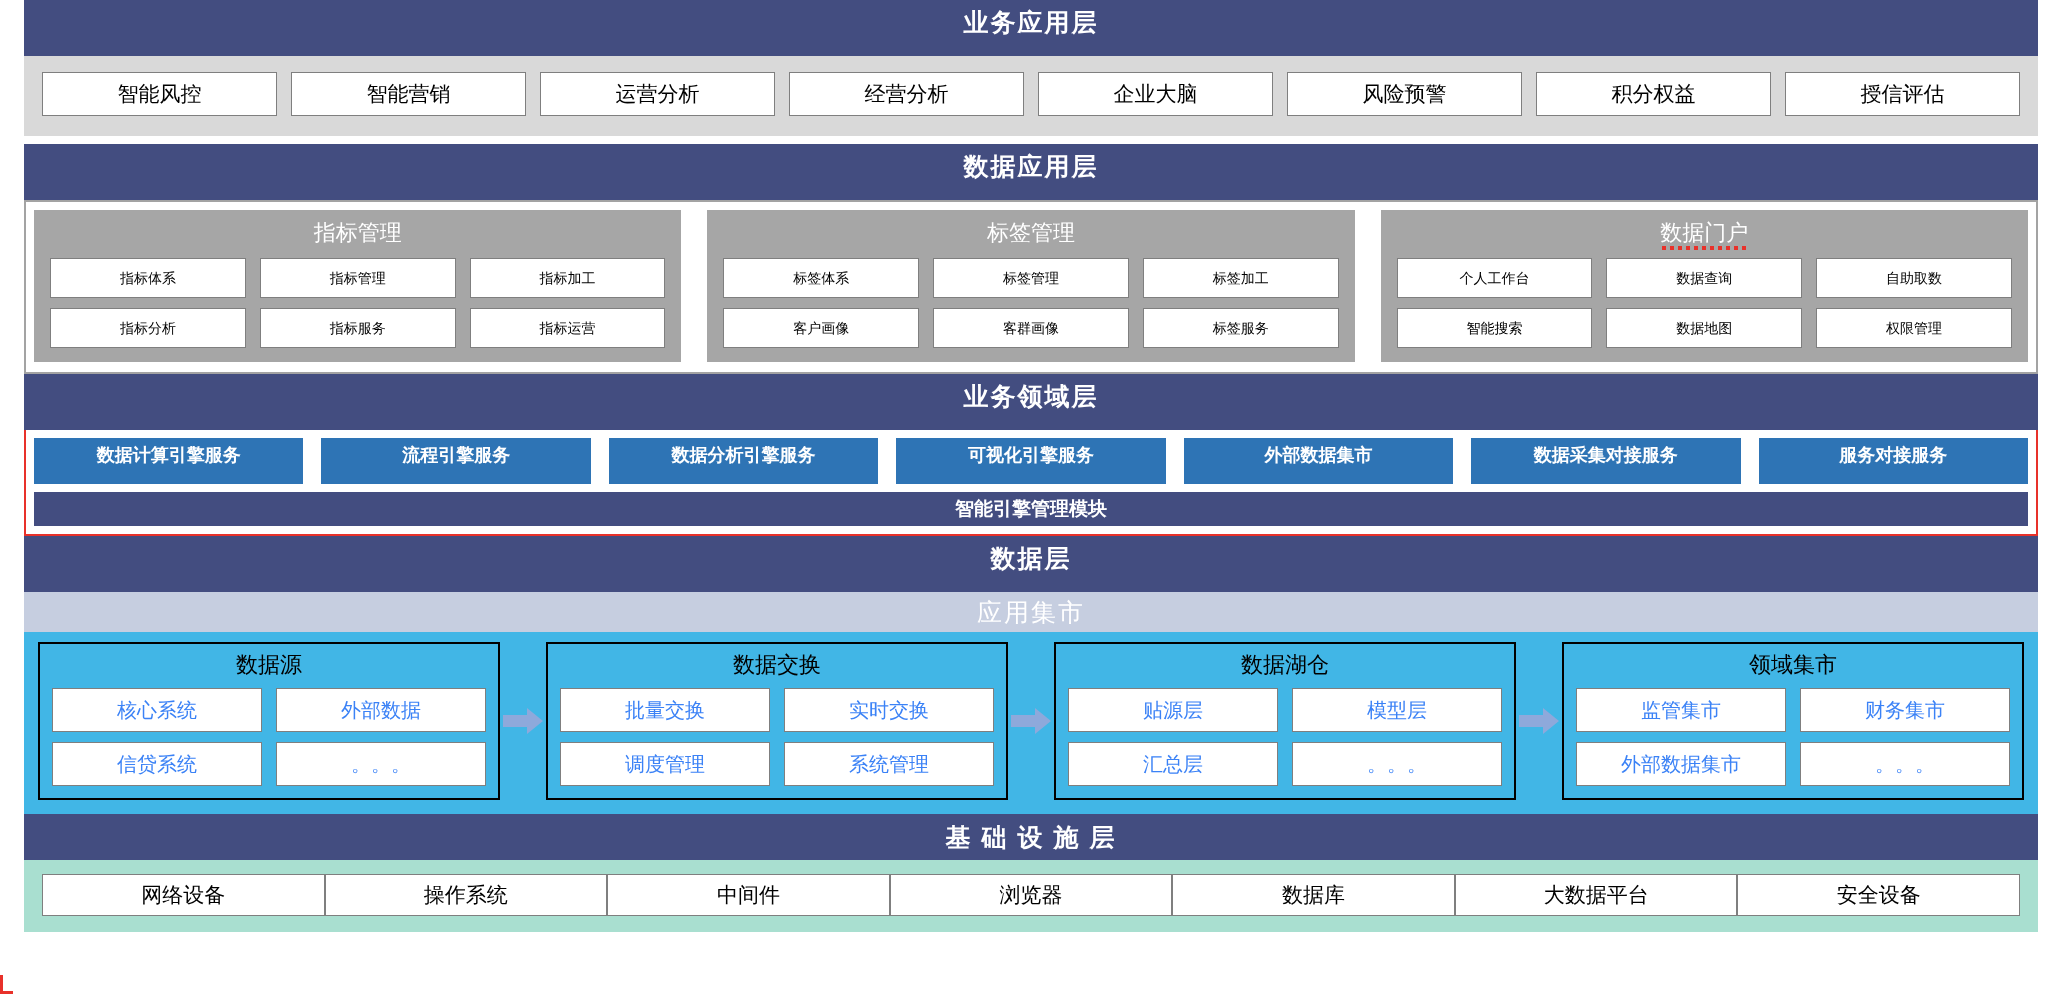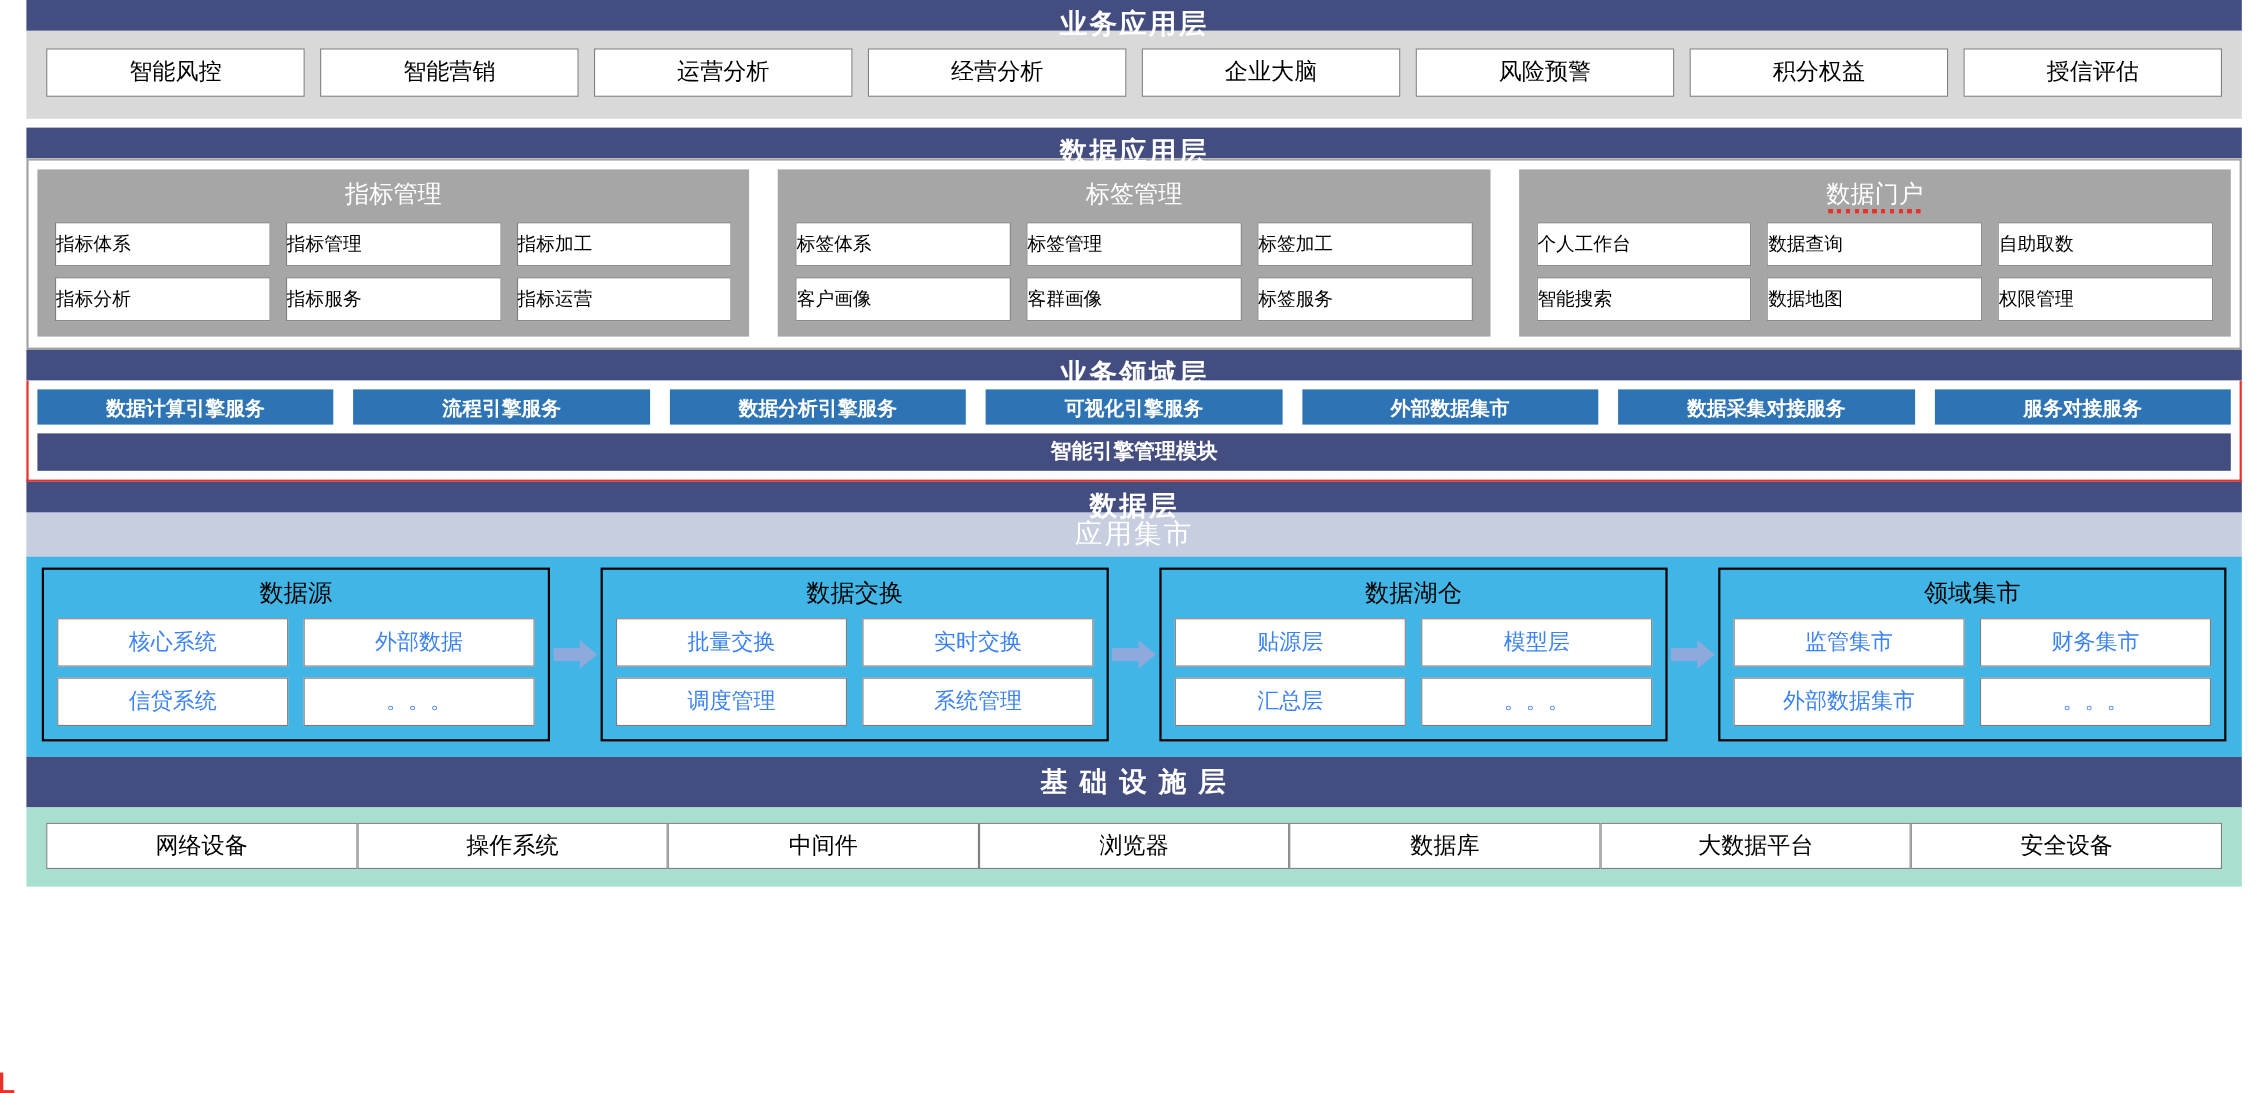--- a/index.html
+++ b/index.html
@@ -23,21 +23,21 @@
 
   
   .layer-bar {
     background: #434d80;
     color: #ffffff;
     font-size: 25px;
     font-weight: bold;
     text-align: center;
     letter-spacing: 2px;
     line-height: 44px;
-    height: 28px;
+    height: 56px;
   }
   .layer-bar.tall { line-height: 46px; height: 46px; }
 
   
   .biz-app-body {
     background: #d9d9d9;
     padding: 16px 18px 20px 18px;
     display: flex;
     justify-content: space-between;
     gap: 14px;
@@ -86,21 +86,22 @@
     background: repeating-linear-gradient(90deg, #e8312a 0 4px, transparent 4px 8px);
   }
   .cell-grid {
     display: grid;
     grid-template-columns: repeat(3, 1fr);
     gap: 10px 14px;
   }
   .cell {
     background: #ffffff;
     border: 1px solid #7f7f7f;
-    font-size: 17px;
+    text-align: center;
+    font-size: 14px;
     line-height: 38px;
     height: 38px;
     color: #000;
   }
 
   
   .domain-wrap {
     border: 2px solid #e8312a;
     border-top: none;
     background: #ffffff;
@@ -112,21 +113,21 @@
     gap: 18px;
     margin-bottom: 8px;
   }
   .engine-chip {
     background: #2e74b5;
     color: #ffffff;
     font-size: 18px;
     font-weight: bold;
     text-align: center;
     line-height: 34px;
-    height: 32px;
+    height: 46px;
     flex: 1 1 0;
   }
   .engine-wide {
     background: #434d80;
     color: #ffffff;
     font-size: 19px;
     font-weight: bold;
     text-align: center;
     line-height: 34px;
     height: 34px;

